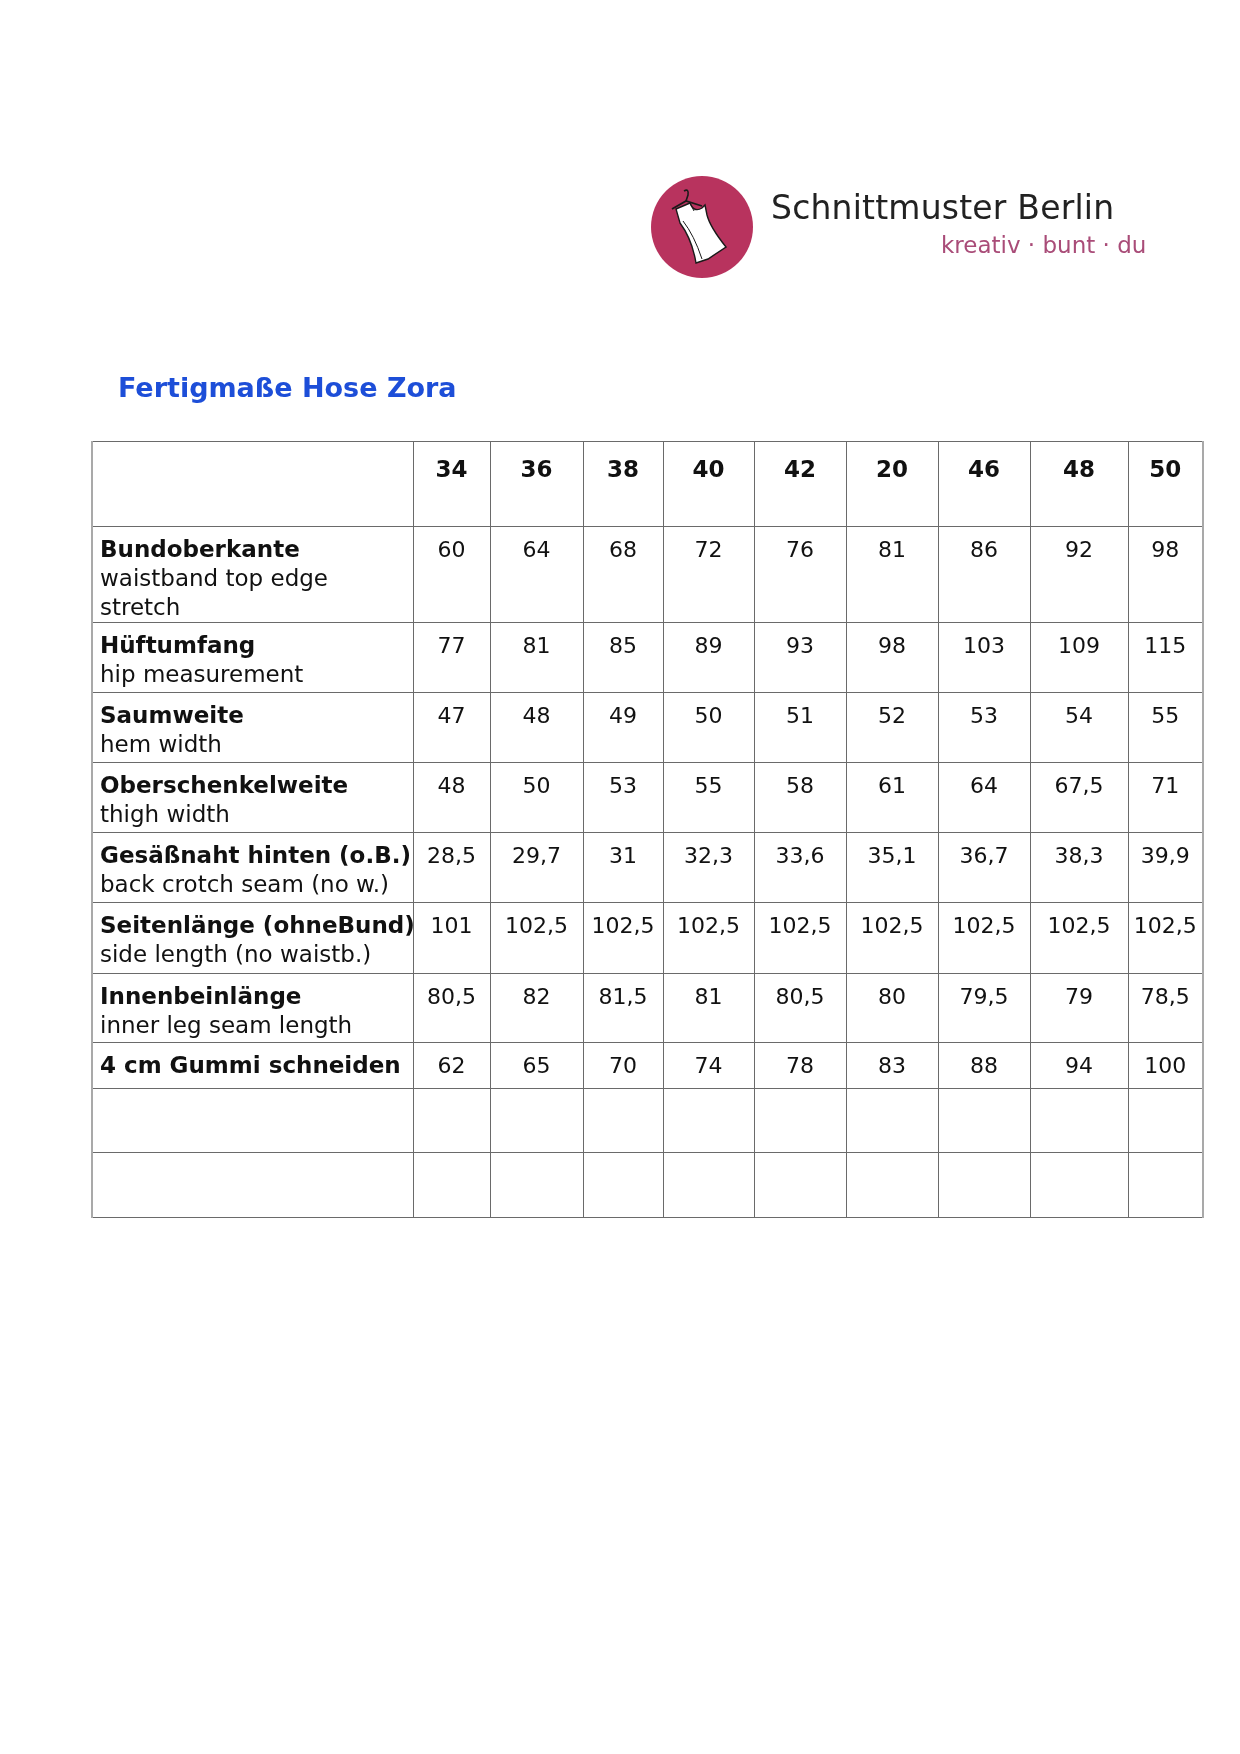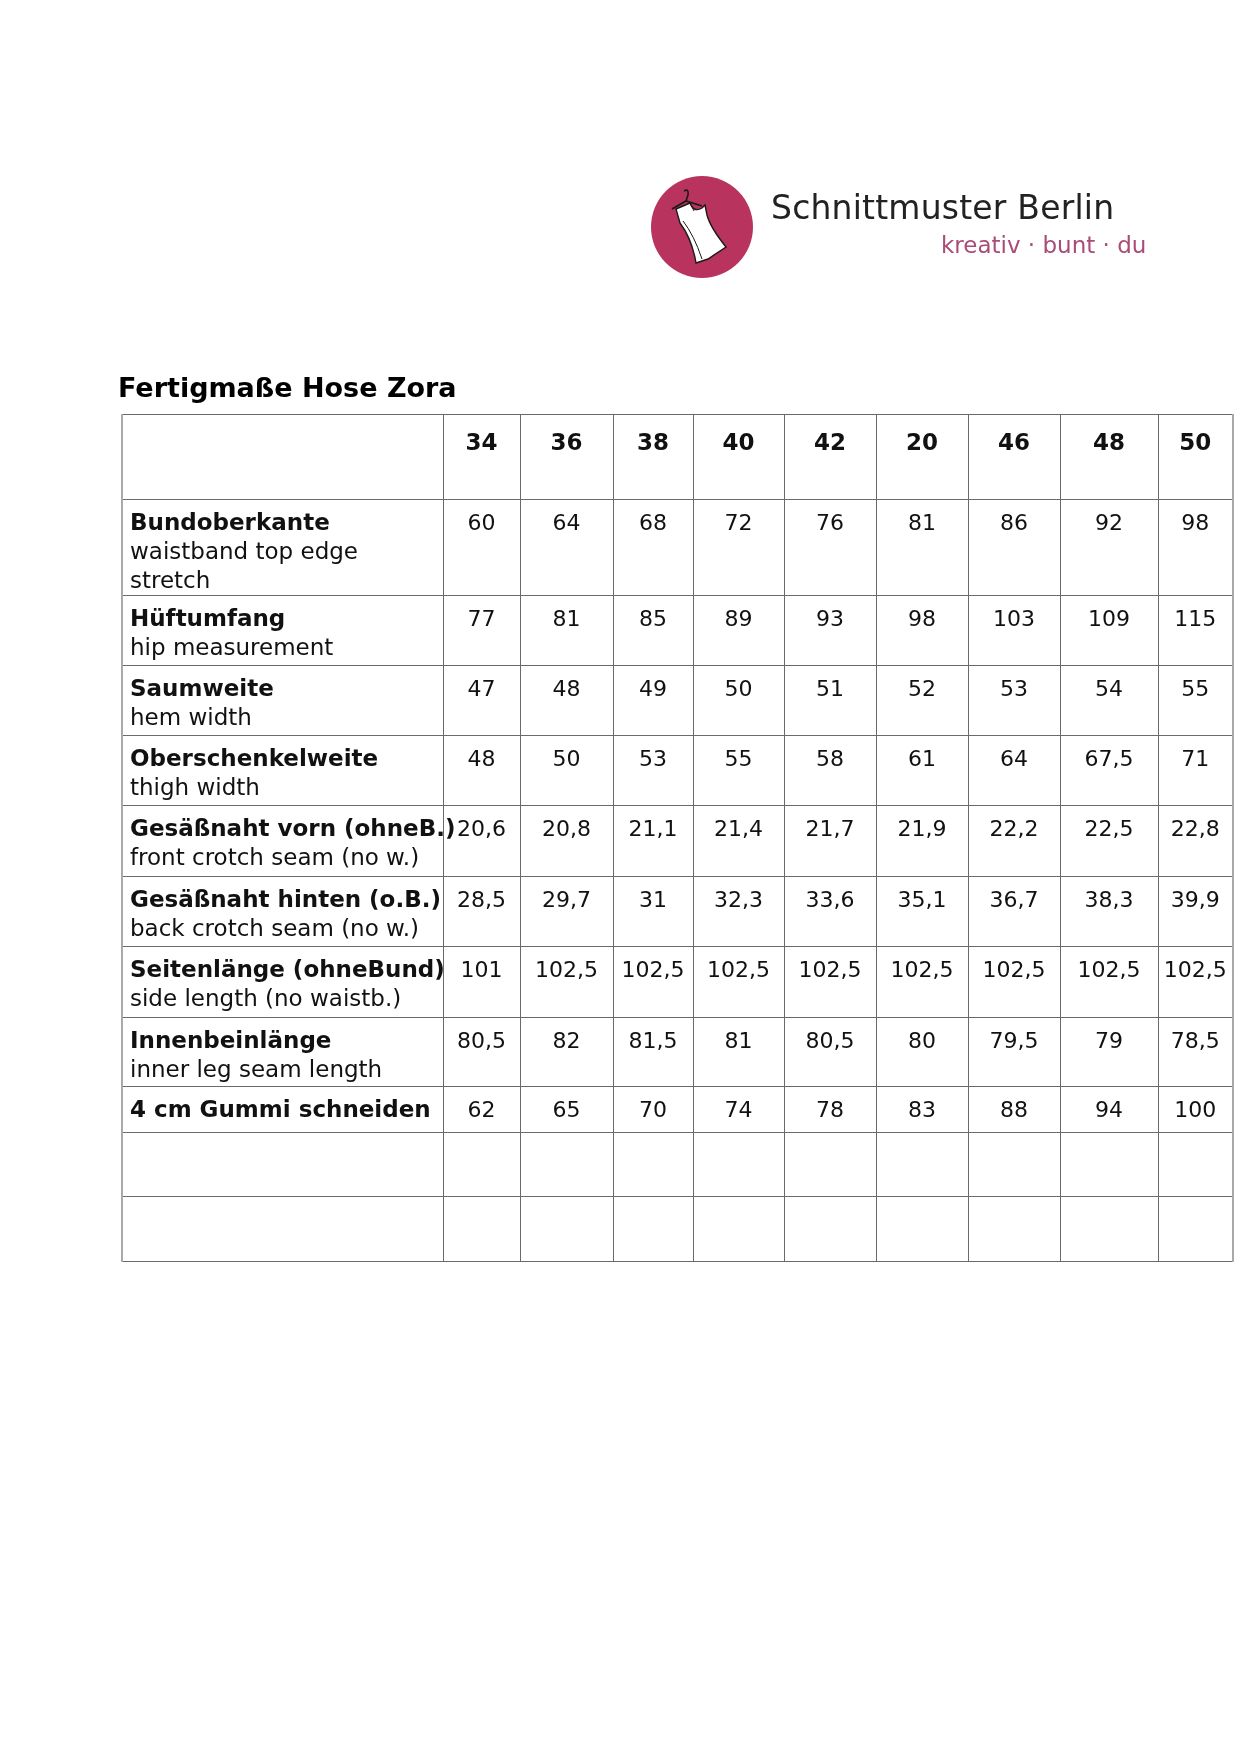--- a/index.html
+++ b/index.html
@@ -6,24 +6,24 @@
     body { width: 1240px; height: 1754px; position: relative; overflow: hidden;
            font-family: "DejaVu Sans", sans-serif; color: #111; }
 
     .logo-circle { position: absolute; left: 650px; top: 175px; width: 104px; height: 104px; }
     .brand-name { position: absolute; left: 771px; top: 188px; font-size: 33px; font-weight: normal;
                   color: #222; letter-spacing: 0.2px; white-space: nowrap; }
     .brand-tagline { position: absolute; left: 941px; top: 232px; font-size: 23px; color: #a94c78;
                      white-space: nowrap; }
 
     .doc-title { position: absolute; left: 118px; top: 372px; font-size: 27px; font-weight: bold;
-                 color: #000000; white-space: nowrap; }
-
-    table.size-table { position: absolute; left: 91px; top: 414px; border-collapse: collapse;
-                       table-layout: fixed; width: 1111px; margin-left: 30px; }
+                 color: #1d4ed8; white-space: nowrap; }
+
+    table.size-table { position: absolute; left: 91px; top: 441px; border-collapse: collapse;
+                       table-layout: fixed; width: 1111px; }
     .size-table td { border: 1.5px solid #6a6a6a; padding: 0; vertical-align: top; }
     .size-table .outer-l { border-left-color: #a9a9a9; border-left-width: 2px; }
     .size-table .outer-r { border-right-color: #a9a9a9; border-right-width: 2px; }
     .size-table tr.head td { height: 70px; }
     .size-table td.hcell { text-align: center; font-weight: bold; font-size: 23px; padding-top: 14px; }
     .size-table td.label { padding: 8px 6px 0 7px; font-size: 23px; line-height: 29px; }
     .size-table td.label .de { font-weight: bold; display: block; white-space: nowrap; }
     .size-table td.label .en { display: block; white-space: nowrap; }
     .size-table td.val { text-align: center; font-size: 22px; padding-top: 10px; white-space: nowrap; }
   </style>
@@ -125,35 +125,20 @@
         <td class="val">48</td>
         <td class="val">50</td>
         <td class="val">53</td>
         <td class="val">55</td>
         <td class="val">58</td>
         <td class="val">61</td>
         <td class="val">64</td>
         <td class="val">67,5</td>
         <td class="val outer-r">71</td>
       </tr>
-      <tr style="height: 71px;">
-        <td class="label outer-l">
-          <span class="de">Gesäßnaht vorn (ohneB.)</span>
-          <span class="en">front crotch seam (no w.)</span>
-        </td>
-        <td class="val">20,6</td>
-        <td class="val">20,8</td>
-        <td class="val">21,1</td>
-        <td class="val">21,4</td>
-        <td class="val">21,7</td>
-        <td class="val">21,9</td>
-        <td class="val">22,2</td>
-        <td class="val">22,5</td>
-        <td class="val outer-r">22,8</td>
-      </tr>
       <tr style="height: 70px;">
         <td class="label outer-l">
           <span class="de">Gesäßnaht hinten (o.B.)</span>
           <span class="en">back crotch seam (no w.)</span>
         </td>
         <td class="val">28,5</td>
         <td class="val">29,7</td>
         <td class="val">31</td>
         <td class="val">32,3</td>
         <td class="val">33,6</td>

